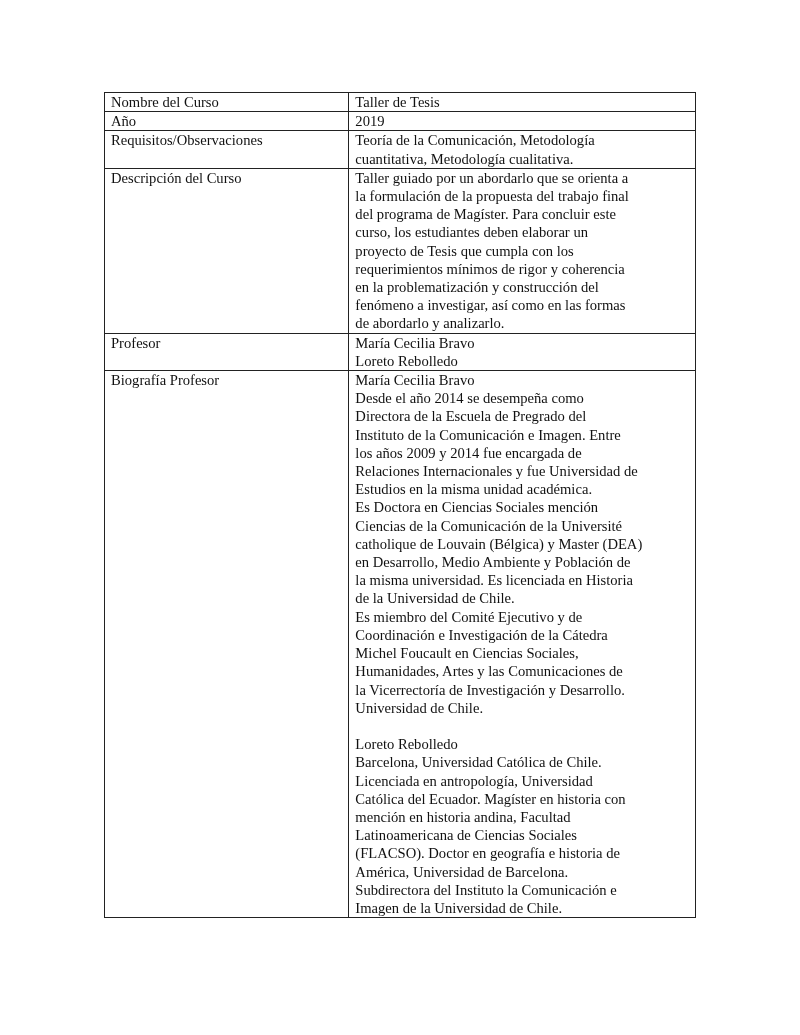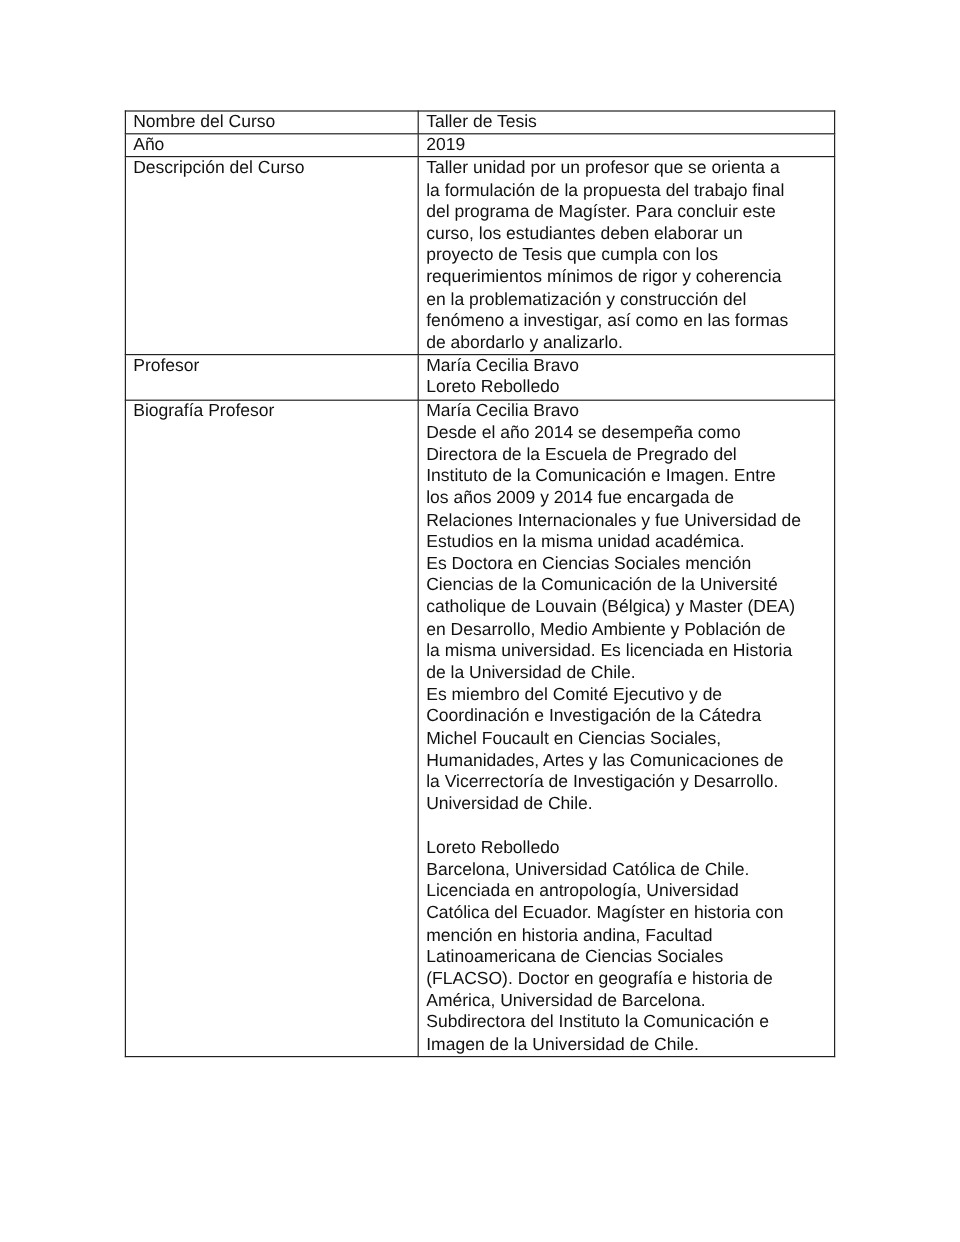--- a/index.html
+++ b/index.html
@@ -4,21 +4,21 @@
 <style>
   html, body { margin: 0; padding: 0; background: #ffffff; }
   body { width: 800px; height: 1035px; position: relative; overflow: hidden; }
   .page { position: absolute; left: 0; top: 0; width: 800px; height: 1035px; background: #fff; }
   table.course {
     position: absolute;
     left: 104px;
     top: 92px;
     width: 592px;
     border-collapse: collapse;
-    font-family: Liberation Sans, sans-serif;
+    font-family: Liberation Serif, serif;
     font-size: 14.6px;
     line-height: 18.2px;
     color: #111;
   }
   table.course td {
     border: 1.3px solid #222;
     vertical-align: top;
     padding: 0 6px 0 6px;
   }
   td.label-cell { width: 232px; }
@@ -43,24 +43,33 @@
         <tr>
           <td class="label-cell">
             <span class="line">Año</span>
           </td>
           <td class="value-cell">
             <span class="line">2019</span>
           </td>
         </tr>
         <tr>
           <td class="label-cell">
+            <span class="line">Requisitos/Observaciones</span>
+          </td>
+          <td class="value-cell">
+            <span class="line">Teoría de la Comunicación, Metodología</span>
+            <span class="line">cuantitativa, Metodología cualitativa.</span>
+          </td>
+        </tr>
+        <tr>
+          <td class="label-cell">
             <span class="line">Descripción del Curso</span>
           </td>
           <td class="value-cell">
-            <span class="line">Taller unidad por un profesor que se orienta a</span>
+            <span class="line">Taller guiado por un abordarlo que se orienta a</span>
             <span class="line">la formulación de la propuesta del trabajo final</span>
             <span class="line">del programa de Magíster. Para concluir este</span>
             <span class="line">curso, los estudiantes deben elaborar un</span>
             <span class="line">proyecto de Tesis que cumpla con los</span>
             <span class="line">requerimientos mínimos de rigor y coherencia</span>
             <span class="line">en la problematización y construcción del</span>
             <span class="line">fenómeno a investigar, así como en las formas</span>
             <span class="line">de abordarlo y analizarlo.</span>
           </td>
         </tr>

